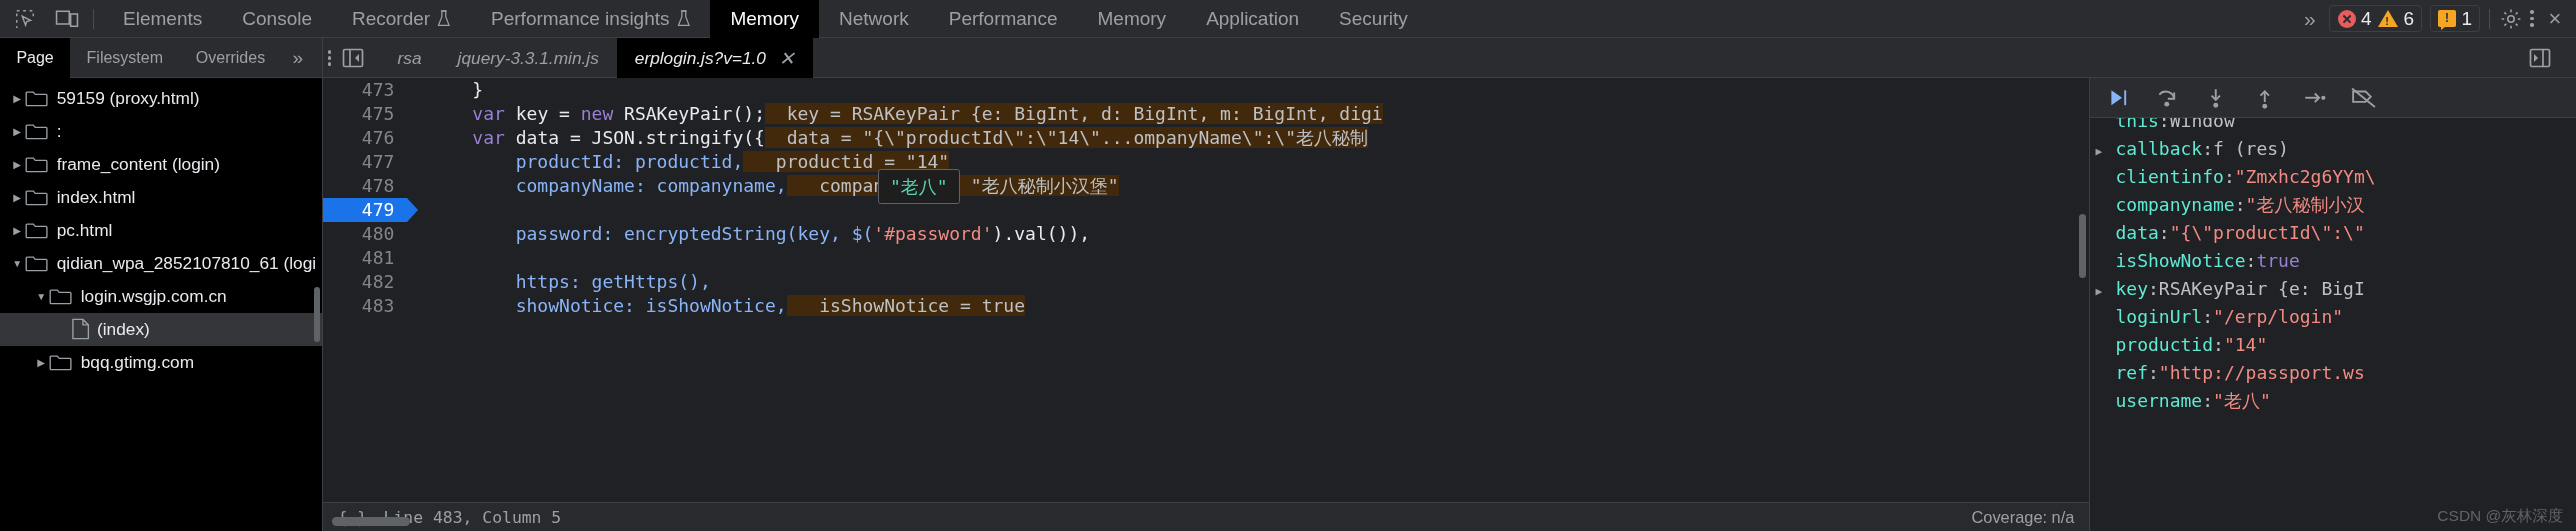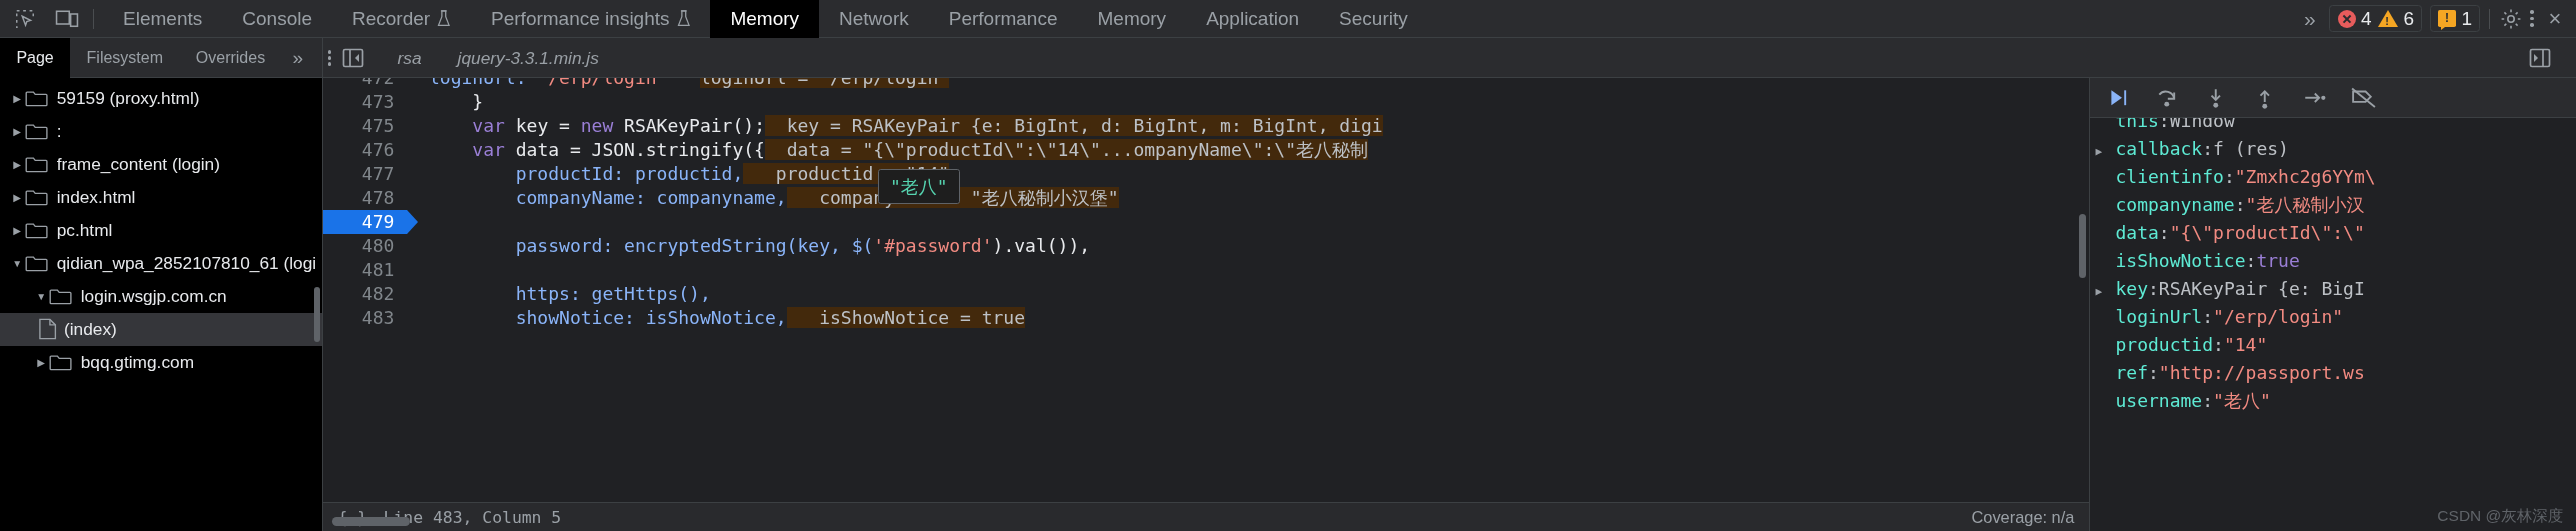--- a/index.html
+++ b/index.html
@@ -247,20 +247,24 @@
           <path d="M9 3.5v17"></path>
             <path d="M18 8l-4 4 4 4z" fill="#9aa0a6" stroke="none"></path>
         </svg>
       </div>
       <div class="ftab">
           <span>rsa</span>
         </div>
       <div class="ftab">
           <span>jquery-3.3.1.min.js</span>
         </div>
+      <div class="ftab active">
+        <span>erplogin.js?v=1.0</span>
+        <span class="x">✕</span>
+      </div>
       <div class="ft-right">
         <div class="panelbtn">
           <svg width="24" height="24" viewBox="0 0 24 24" fill="none" stroke="#9aa0a6" stroke-width="1.7">
             <rect x="2.5" y="3.5" width="19" height="17" rx="1.5"></rect>
             <path d="M15 3.5v17"></path>
               <path d="M6 8l4 4-4 4z" fill="#9aa0a6" stroke="none"></path>
           </svg>
         </div>
       </div>
     </div>
@@ -326,21 +330,21 @@
           </div>
           <div class="trow" style="padding-left: 33px;">
             <span class="tw">▼</span>
             <span style="display: flex;">
               <svg class="folder" viewBox="0 0 26 20" fill="none" stroke="#9aa0a6" stroke-width="1.5">
                 <path d="M1 4.5a1 1 0 011-1h7l2 2.4h12a1 1 0 011 1v10.6a1 1 0 01-1 1H2a1 1 0 01-1-1z"></path>
               </svg>
             </span>
             <span>login.wsgjp.com.cn</span>
           </div>
-          <div class="trow sel" style="padding-left: 23px;">
+          <div class="trow sel" style="padding-left: 56px;">
             <span class="tw blank">▶</span>
             <span style="display: flex;">
               <svg class="docic" viewBox="0 0 19 24" fill="none" stroke="#9aa0a6" stroke-width="1.5">
                 <path d="M1 1.5h11l6 6v15H1z"></path>
                 <path d="M12 1.5v6h6"></path>
               </svg>
             </span>
             <span>(index)</span>
           </div>
           <div class="trow" style="padding-left: 33px;">
@@ -351,21 +355,20 @@
               </svg>
             </span>
             <span>bqq.gtimg.com</span>
           </div>
         </div>
       <div class="sb-scroll"></div>
     </div>
 
     <div class="editor">
       <div class="code-area" id="code-host">
-          <div class="cline" style="margin-top: -12px;"><div class="gut">472</div><div class="ctext"><span class="prop">loginUrl: </span><span class="str">"/erp/login"</span><span class="plain">   </span><span class="eval">loginUrl = "/erp/login"</span></div></div>
           <div class="cline"><div class="gut">473</div><div class="ctext"><span class="plain">    }</span></div></div>
           <div class="cline"><div class="gut">475</div><div class="ctext"><span class="plain">    </span><span class="kw">var</span><span class="plain"> key = </span><span class="kw">new</span><span class="plain"> RSAKeyPair();</span><span class="eval">  key = RSAKeyPair {e: BigInt, d: BigInt, m: BigInt, digi</span></div></div>
           <div class="cline"><div class="gut">476</div><div class="ctext"><span class="plain">    </span><span class="kw">var</span><span class="plain"> data = JSON.stringify({</span><span class="eval">  data = "{\"productId\":\"14\"...ompanyName\":\"老八秘制</span></div></div>
           <div class="cline"><div class="gut">477</div><div class="ctext"><span class="prop">        productId: productid,</span><span class="eval">   productid = "14"</span></div></div>
           <div class="cline"><div class="gut">478</div><div class="ctext"><span class="prop">        companyName: companyname,</span><span class="eval">   companyname = "老八秘制小汉堡"</span></div></div>
           <div class="cline hl"><div class="gut">479</div></div>
           <div class="cline"><div class="gut">480</div><div class="ctext"><span class="prop">        password: encryptedString(key, $(</span><span class="str">'#password'</span><span class="plain">).val()),</span></div></div>
           <div class="cline"><div class="gut">481</div></div>
           <div class="cline"><div class="gut">482</div><div class="ctext"><span class="prop">        https: getHttps(),</span></div></div>
           <div class="cline"><div class="gut">483</div><div class="ctext"><span class="prop">        showNotice: isShowNotice,</span><span class="eval">   isShowNotice = true</span></div></div>

